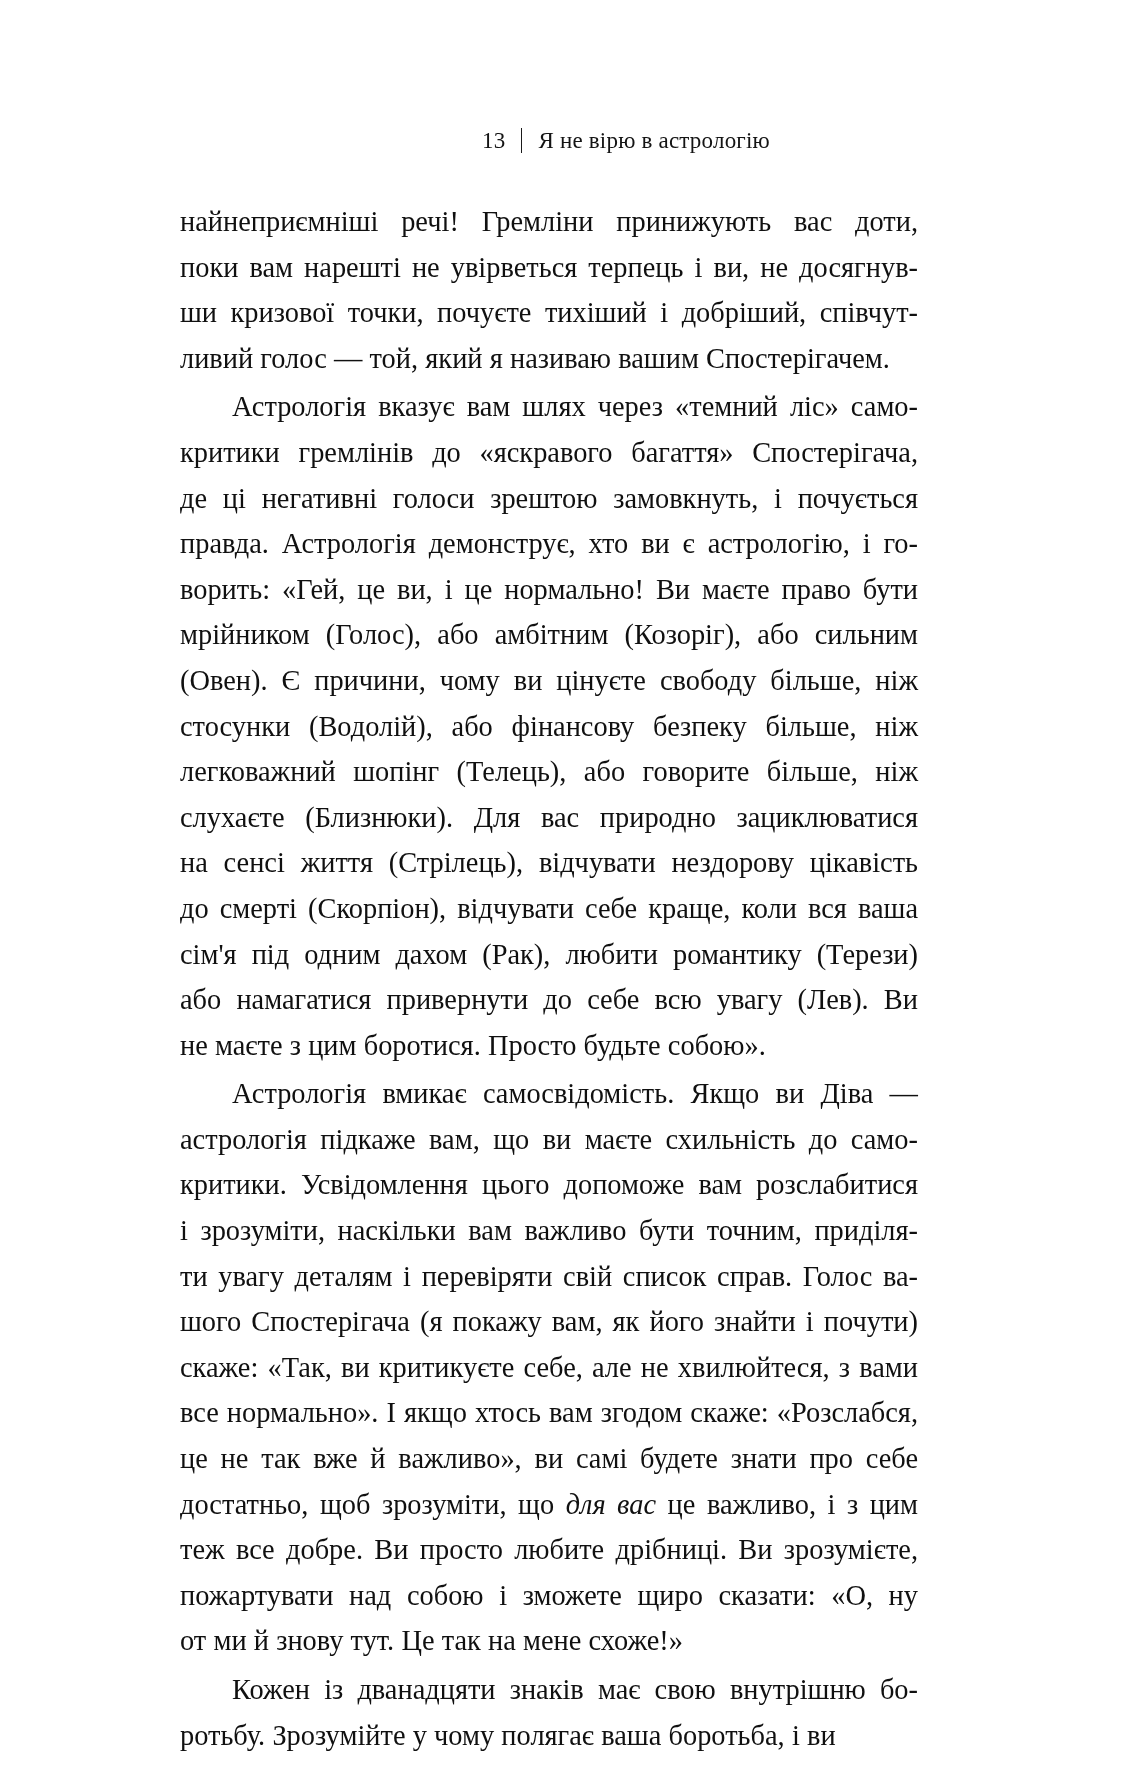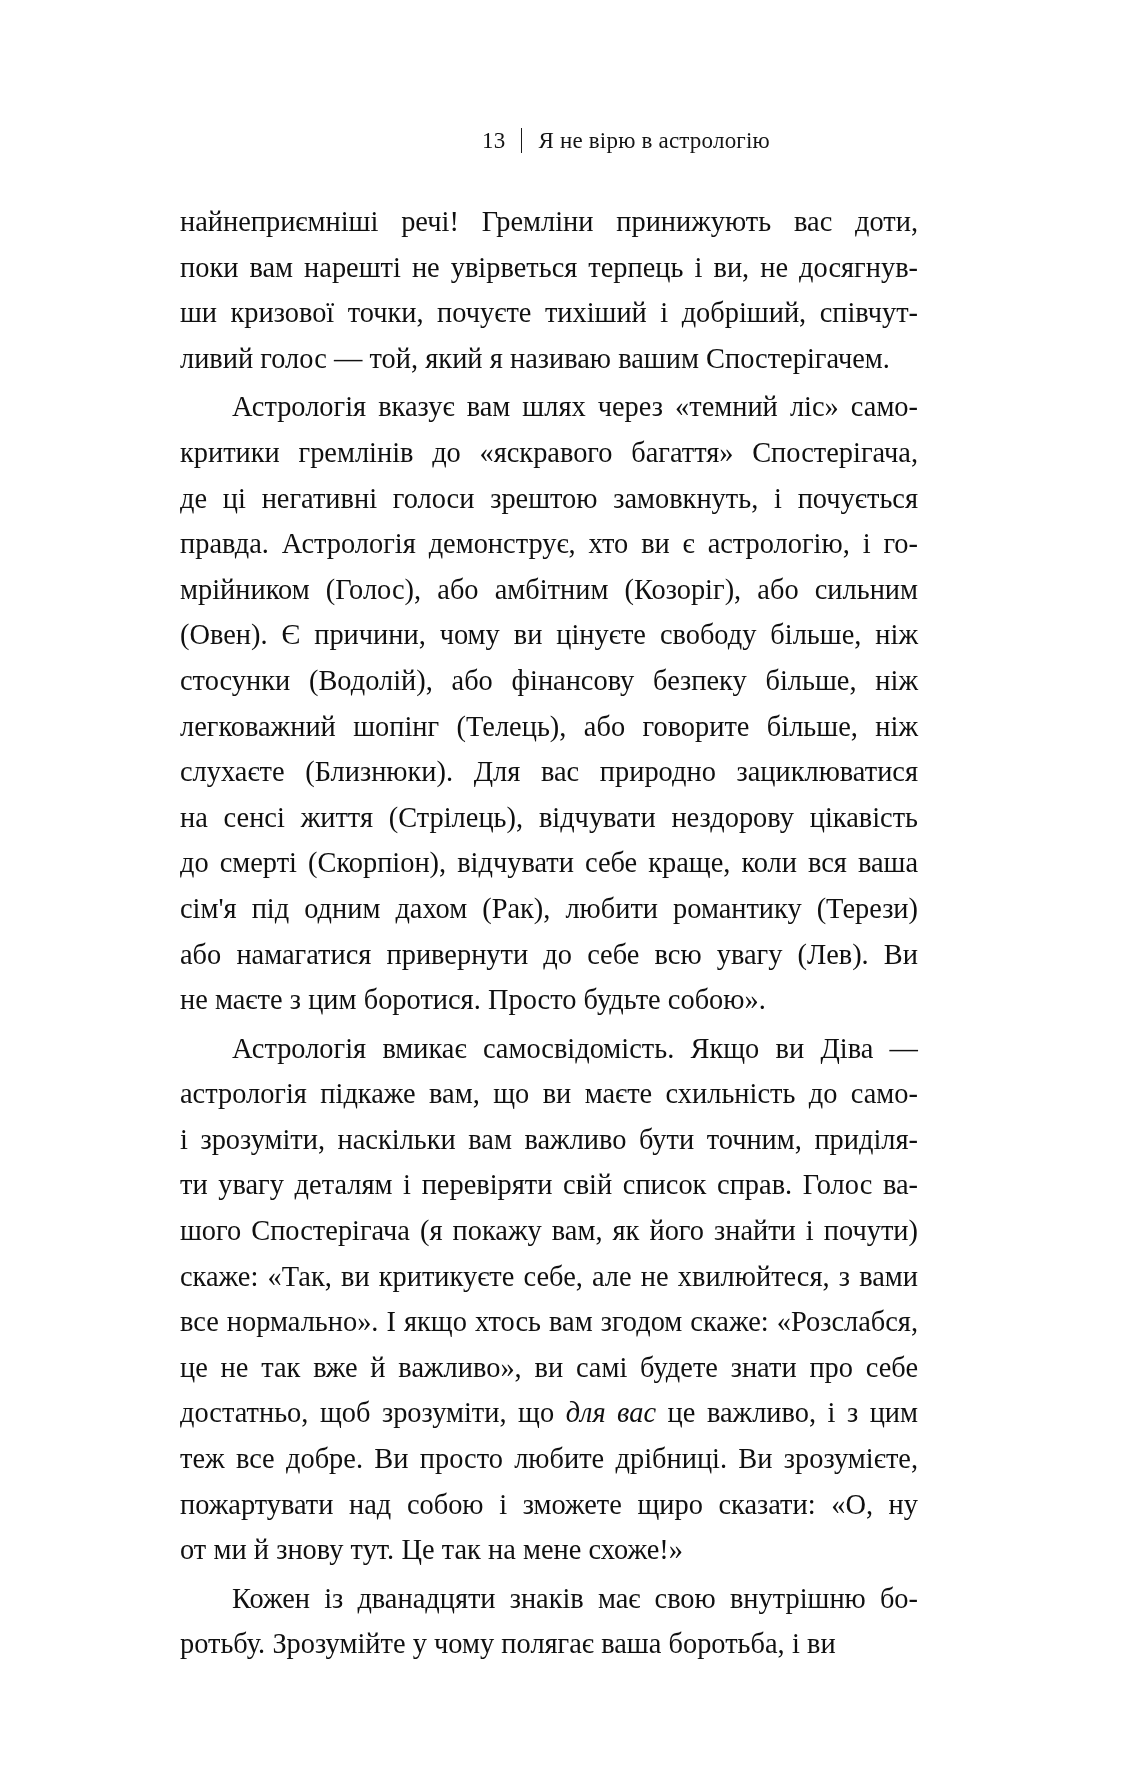--- a/index.html
+++ b/index.html
@@ -99,35 +99,37 @@
       <span class="line">поки вам нарешті не увірветься терпець і ви, не досягнув-</span>
       <span class="line">ши кризової точки, почуєте тихіший і добріший, співчут-</span>
       <span class="line flush">ливий голос — той, який я називаю вашим Спостерігачем.</span>
     </p>
 
     <p class="para">
       <span class="line indent">Астрологія вказує вам шлях через «темний ліс» само-</span>
       <span class="line">критики гремлінів до «яскравого багаття» Спостерігача,</span>
       <span class="line">де ці негативні голоси зрештою замовкнуть, і почується</span>
       <span class="line">правда. Астрологія демонструє, хто ви є астрологію, і го-</span>
+      <span class="line">ворить: «Гей, це ви, і це нормально! Ви маєте право бути</span>
       <span class="line">мрійником (Голос), або амбітним (Козоріг), або сильним</span>
       <span class="line">(Овен). Є причини, чому ви цінуєте свободу більше, ніж</span>
       <span class="line">стосунки (Водолій), або фінансову безпеку більше, ніж</span>
       <span class="line">легковажний шопінг (Телець), або говорите більше, ніж</span>
       <span class="line">слухаєте (Близнюки). Для вас природно зациклюватися</span>
       <span class="line">на сенсі життя (Стрілець), відчувати нездорову цікавість</span>
       <span class="line">до смерті (Скорпіон), відчувати себе краще, коли вся ваша</span>
       <span class="line">сім'я під одним дахом (Рак), любити романтику (Терези)</span>
       <span class="line">або намагатися привернути до себе всю увагу (Лев). Ви</span>
       <span class="line flush">не маєте з цим боротися. Просто будьте собою».</span>
     </p>
 
     <p class="para">
       <span class="line indent">Астрологія вмикає самосвідомість. Якщо ви Діва —</span>
       <span class="line">астрологія підкаже вам, що ви маєте схильність до само-</span>
+      <span class="line">критики. Усвідомлення цього допоможе вам розслабитися</span>
       <span class="line">і зрозуміти, наскільки вам важливо бути точним, приділя-</span>
       <span class="line">ти увагу деталям і перевіряти свій список справ. Голос ва-</span>
       <span class="line">шого Спостерігача (я покажу вам, як його знайти і почути)</span>
       <span class="line">скаже: «Так, ви критикуєте себе, але не хвилюйтеся, з вами</span>
       <span class="line">все нормально». І якщо хтось вам згодом скаже: «Розслабся,</span>
       <span class="line">це не так вже й важливо», ви самі будете знати про себе</span>
       <span class="line"><span>достатньо, щоб зрозуміти, що </span><em class="ital">для вас</em><span> це важливо, і з цим</span></span>
       <span class="line">теж все добре. Ви просто любите дрібниці. Ви зрозумієте,</span>
       <span class="line">пожартувати над собою і зможете щиро сказати: «О, ну</span>
       <span class="line flush">от ми й знову тут. Це так на мене схоже!»</span>

